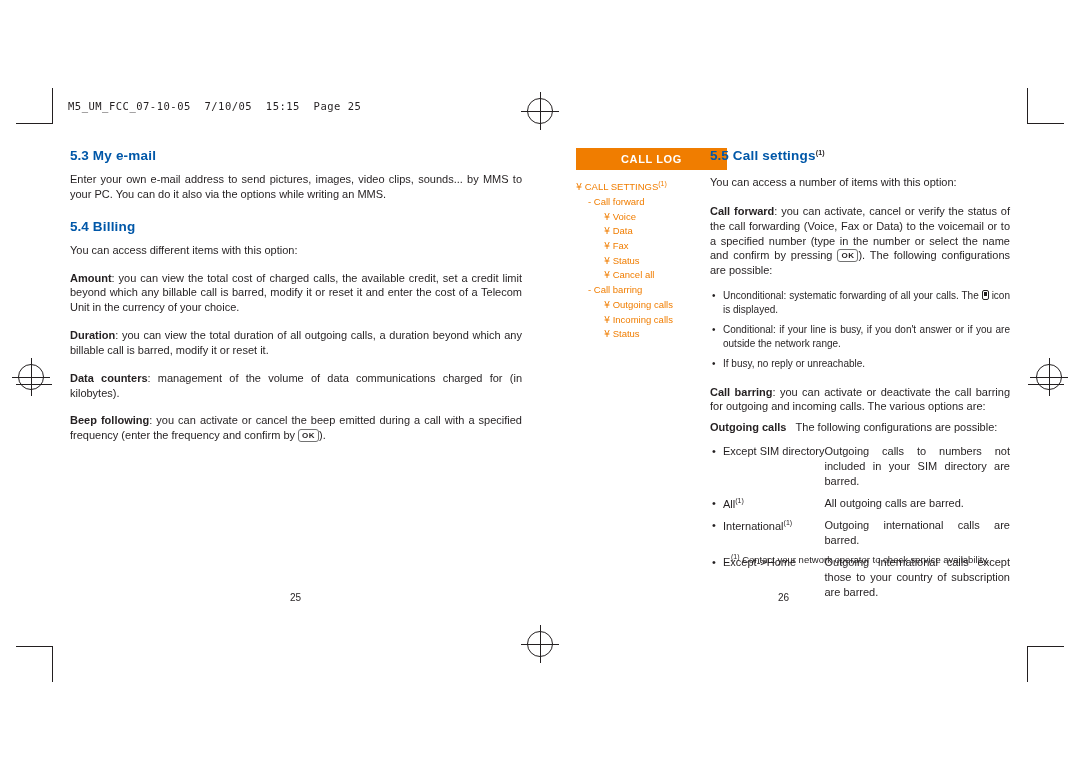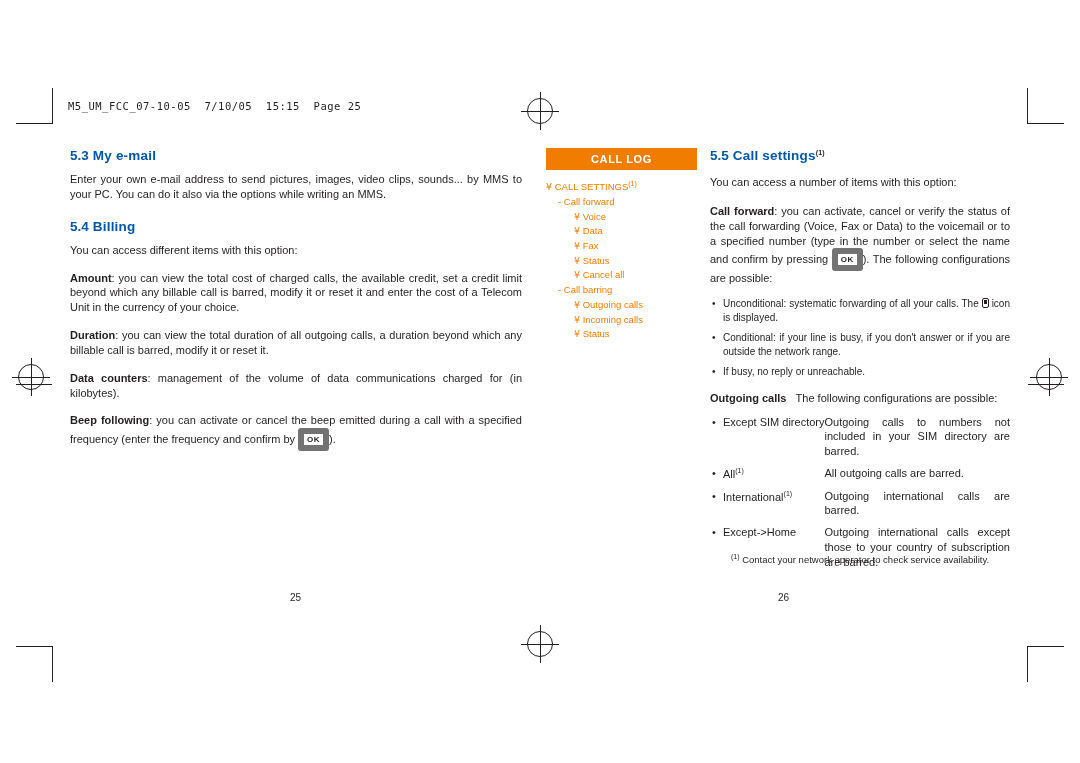--- a/index.html
+++ b/index.html
@@ -56,21 +56,21 @@
 
   
   .col-left {
     position: absolute;
     left: 70px;
     top: 148px;
     width: 452px;
   }
   .col-mid {
     position: absolute;
-    left: 546px;
+    left: 576px;
     top: 148px;
     width: 145px;
   }
   .col-right {
     position: absolute;
     left: 710px;
     top: 148px;
     width: 300px;
   }
 
@@ -96,21 +96,21 @@
     margin: 0 0 13px 0;
     font-size: 11px;
     line-height: 1.35;
     text-align: justify;
   }
   .b { font-weight: bold; }
 
   
   .okkey {
     display: inline-block;
-    border: 6px solid #737373;
+    border: 1px solid #737373;
     border-radius: 3px;
     font-size: 8px;
     line-height: 9px;
     padding: 1px 3px 1px 3px;
     vertical-align: 1px;
     font-weight: bold;
     letter-spacing: 0.5px;
   }
   .sup {
     font-size: 7px;
@@ -334,20 +334,23 @@
     <ul class="bullets">
       <li>
         <span>Unconditional: systematic forwarding of all your calls. The</span>
         <span class="icon-phone"></span>
         <span>icon is displayed.</span>
       </li>
       <li>Conditional: if your line is busy, if you don't answer or if you are outside the network range.</li>
       <li>If busy, no reply or unreachable.</li>
     </ul>
 
+    <p class="body" style="margin-top:14px; margin-bottom:6px;">
+      <span class="b">Call barring</span><span>: you can activate or deactivate the call barring for outgoing and incoming calls. The various options are:</span>
+    </p>
 
     <p class="body" style="margin-bottom:9px;">
       <span class="b">Outgoing calls</span>
       &nbsp;&nbsp;<span>The following configurations are possible:</span>
     </p>
 
     <table class="bar-table">
       <tbody>
           <tr>
         <td class="k">Except SIM directory</td>

